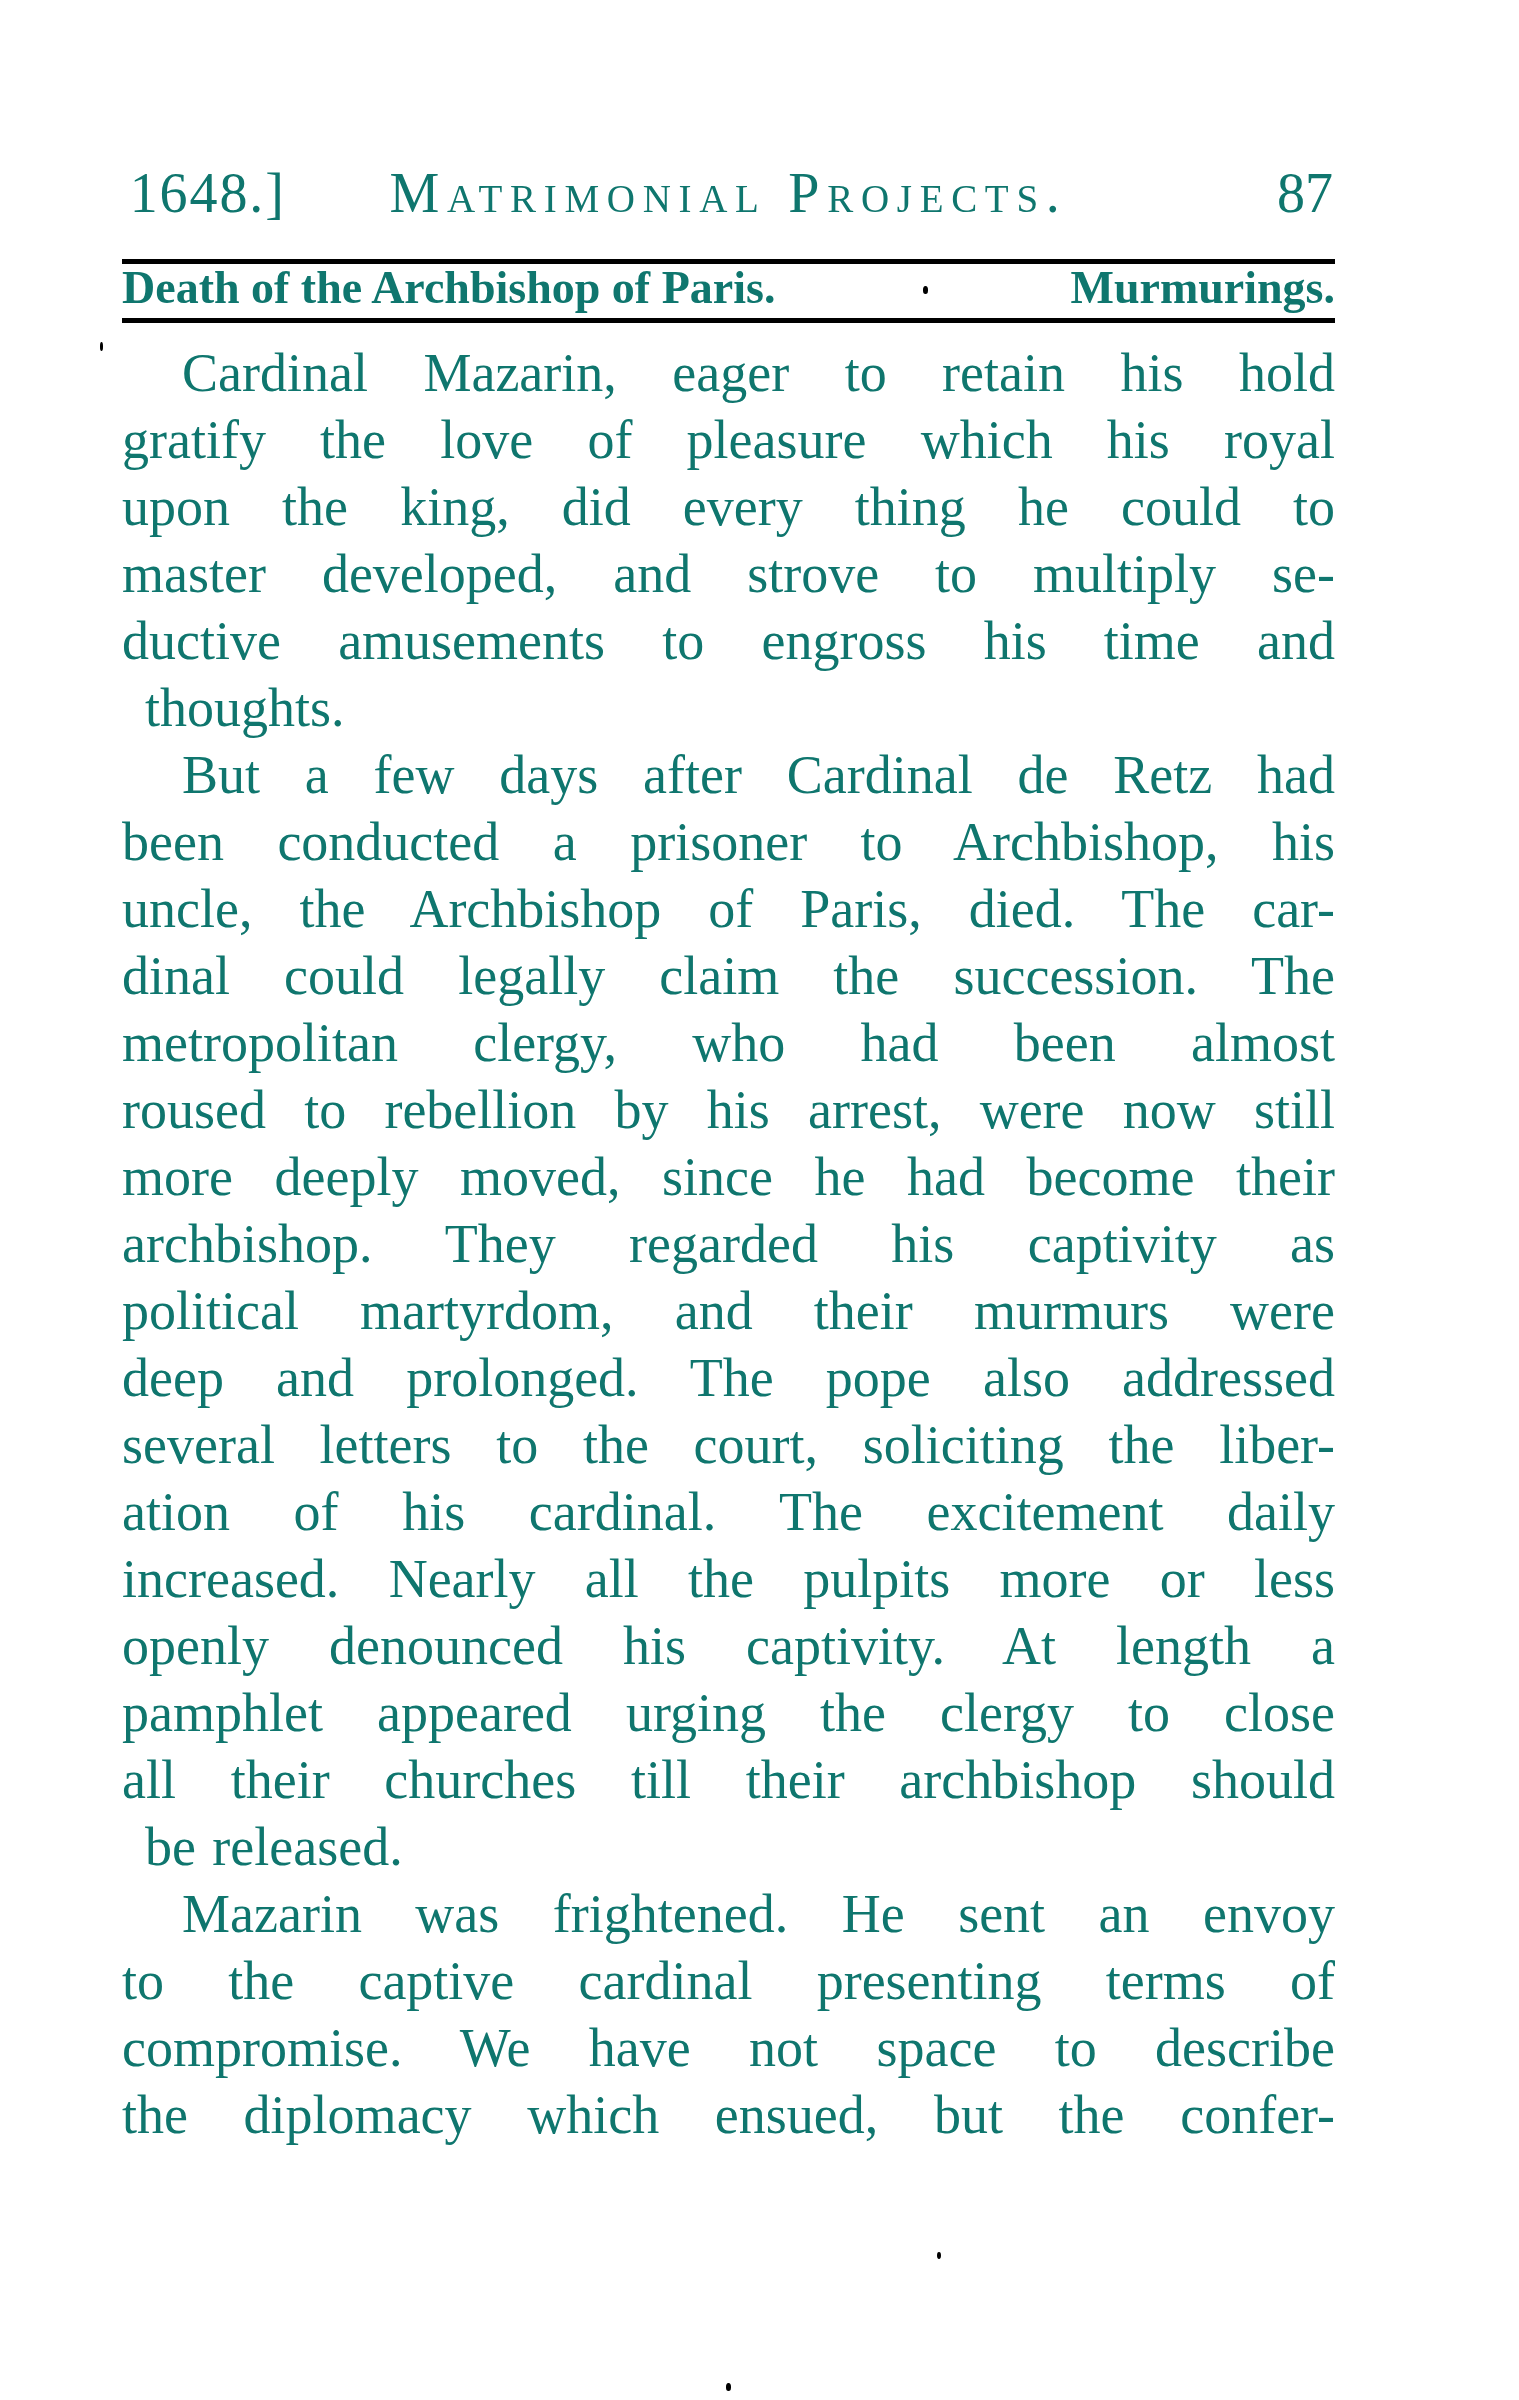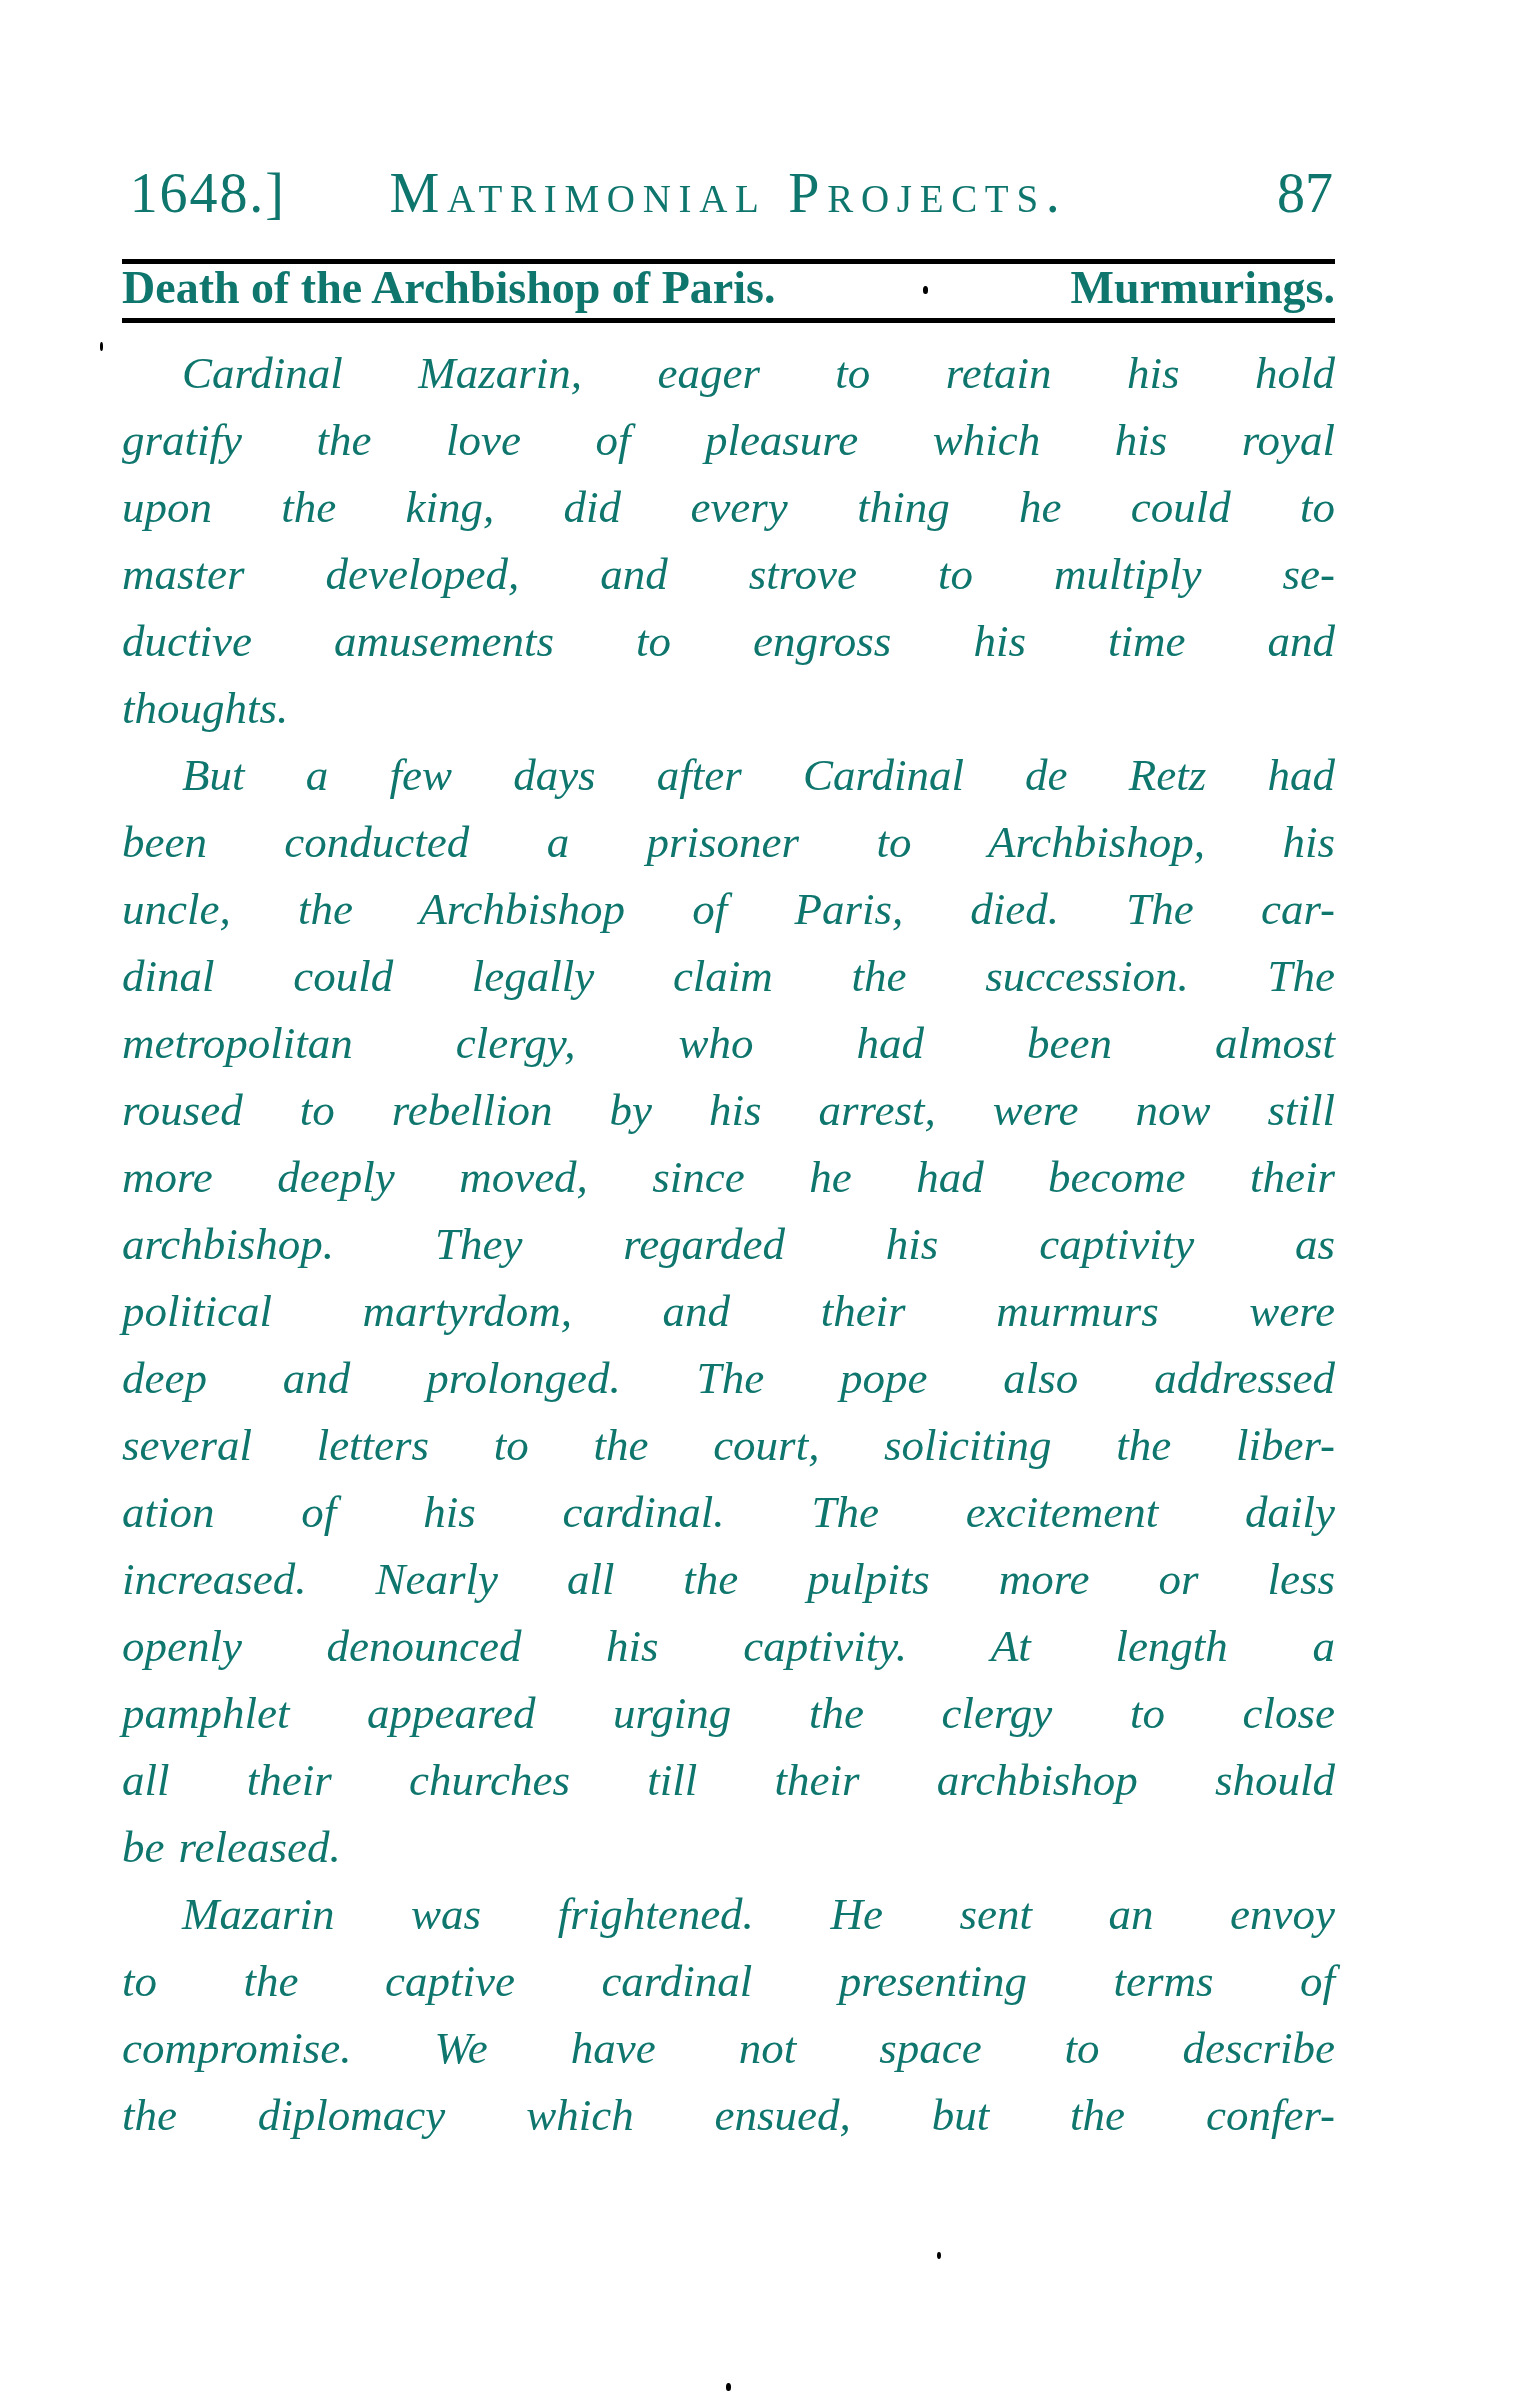--- a/index.html
+++ b/index.html
@@ -70,32 +70,31 @@
     line-height: 44px;
     display: flex;
     justify-content: space-between;
   }
   
   .bodytext {
     position: absolute;
     top: 340px;
     left: 0;
     width: 100%;
-    font-size: 45px;
+    font-size: 54px;
     line-height: 67px;
     word-spacing: 2.9px;
-    font-style: italic;
   }
   .line {
     text-align: justify;
     text-align-last: justify;
     white-space: normal;
   }
   .line.indent { text-indent: 60px; }
-  .line.para-end { text-align-last: left; }
+  .line.para-end { text-align-last: left; margin-left: 23px; }
   
   .speck {
     position: absolute;
     background: #000000;
     border-radius: 50%;
   }
   .speck.s1 { left: 923px; top: 286px; width: 4.8px;  height: 7.7px; }
   .speck.s2 { left: 937px; top: 2252px; width: 3.9px; height: 6.8px; }
   .speck.s3 { left: 726px; top: 2383px; width: 4.8px; height: 7.7px; }
   .speck.s4 { left: 100px; top: 342px;  width: 2.9px; height: 8.7px; }

